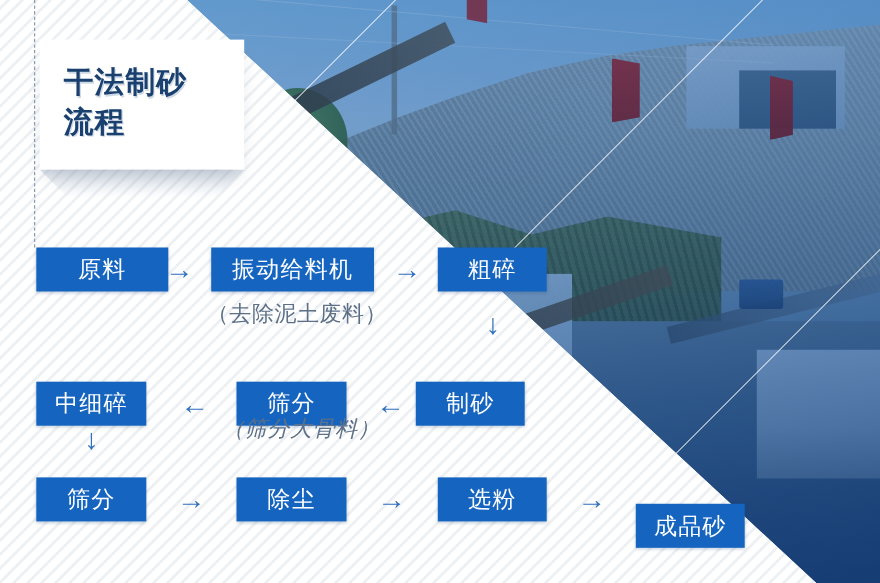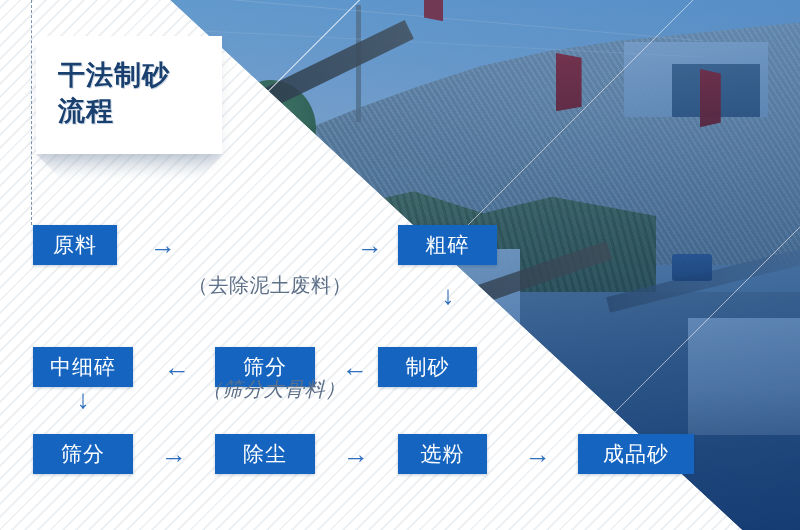--- a/index.html
+++ b/index.html
@@ -209,38 +209,39 @@
   <div class="title-card">
     <div class="title-inner">
       <div class="t-line">干法制砂</div>
       <div class="t-line">流程</div>
     </div>
   </div>
 
   <div id="flow"></div>
 
 <div class="row" style="top: 225px;">
-      <div class="node" style="left: 33px; width: 84px;">原料</div>
+      <div class="node" style="left: 33px; width: 120px;">原料</div>
+      <div class="node" style="left: 192px; width: 148px;">振动给料机</div>
       <div class="node" style="left: 398px; width: 99px;">粗碎</div>
       <div class="arrow" style="left: 141px; width: 44px;">→</div>
       <div class="arrow" style="left: 348px; width: 44px;">→</div>
     </div>
     <div class="caption" style="left: 188px; top: 272px;">（去除泥土废料）</div>
     <div class="row" style="top: 329px; margin-top: 18px;">
       <div class="node" style="left: 33px; width: 100px;">中细碎</div>
       <div class="node" style="left: 215px; width: 100px;">筛分</div>
       <div class="node" style="left: 378px; width: 99px;">制砂</div>
       <div class="arrow" style="left: 147px; width: 60px;">←</div>
       <div class="arrow" style="left: 325px; width: 60px;">←</div>
     </div>
     <div class="caption" style="left: 202px; top: 376px; font-style: italic;">（筛分大骨料）</div>
     <div class="row" style="top: 434px;">
       <div class="node" style="left: 33px; width: 100px;">筛分</div>
       <div class="node" style="left: 215px; width: 100px;">除尘</div>
-      <div class="node" style="left: 398px; width: 89px;">选粉</div>
-      <div class="node" style="left: 578px; width: 116px;">成品砂</div>
+      <div class="node" style="left: 398px; width: 99px;">选粉</div>
+      <div class="node" style="left: 578px; width: 99px; margin-top: 24px;">成品砂</div>
       <div class="arrow" style="left: 141px; width: 66px;">→</div>
       <div class="arrow" style="left: 323px; width: 66px;">→</div>
       <div class="arrow" style="left: 505px; width: 66px;">→</div>
     </div>
     <div class="arrow down" style="position: absolute; left: 429px; top: 278px; width: 38px;">↓</div>
     <div class="arrow down" style="position: absolute; left: 64px; top: 382px; width: 38px;">↓</div>
   </div>
 
 </body></html>

